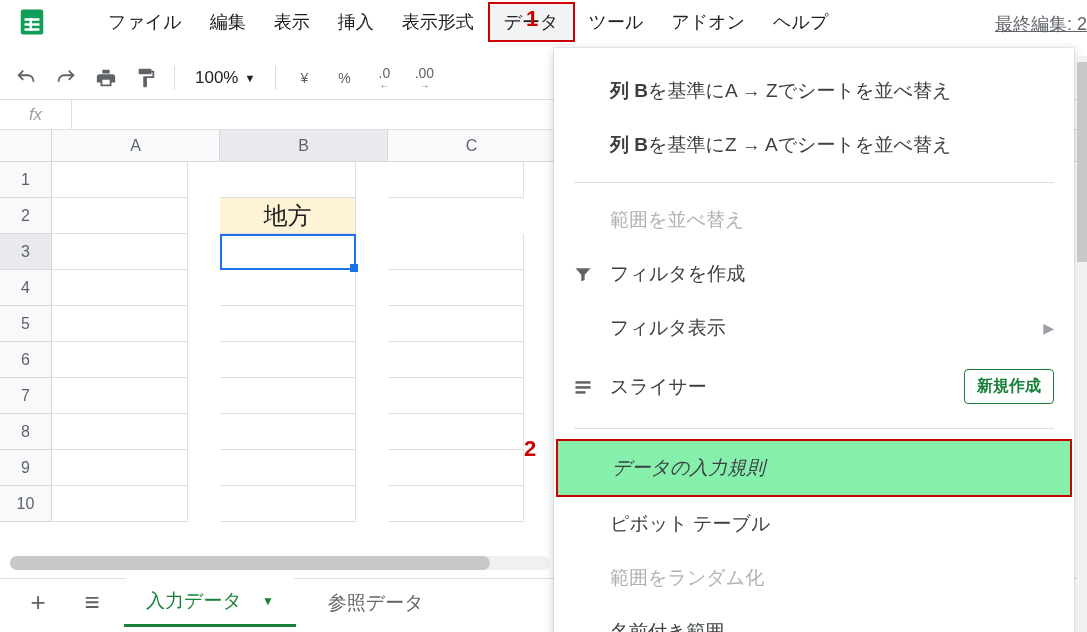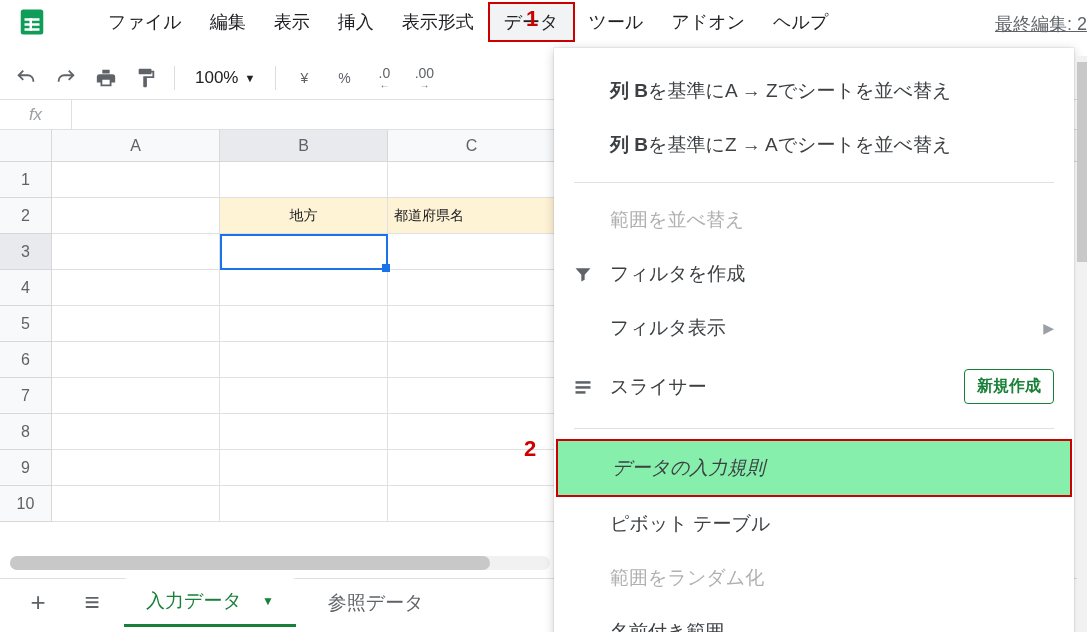--- a/index.html
+++ b/index.html
@@ -24,21 +24,21 @@
 
 .sheet-area { display: flex; height: 360px; position: relative; }
 .corner { width: 52px; height: 32px; background: #f8f9fa; border-right: 1px solid #d8d8d8; border-bottom: 1px solid #d8d8d8; }
 .col-headers { position: absolute; left: 52px; top: 0; right: 0; height: 32px; display: flex; background: #f8f9fa; border-bottom: 1px solid #d8d8d8; }
 .col-h { width: 168px; text-align: center; font-size: 16px; color: #5f6368; line-height: 32px; border-right: 1px solid #d8d8d8; }
 .row-headers { position: absolute; left: 0; top: 32px; width: 52px; background: #f8f9fa; border-right: 1px solid #d8d8d8; }
 .row-h { height: 36px; text-align: center; font-size: 16px; color: #5f6368; line-height: 36px; border-bottom: 1px solid #d8d8d8; }
 .row-h.sel { background: #e8eaed; }
 
 .cells { position: absolute; left: 52px; top: 32px; right: 0; bottom: 0; }
-.cell { position: absolute; border-right: 1px solid #e0e0e0; border-bottom: 1px solid #e0e0e0; padding: 12px 6px; display: flex; align-items: center; justify-content: center; font-size: 14px; height: 36px; width: 168px; }
+.cell { position: absolute; border-right: 1px solid #e0e0e0; border-bottom: 1px solid #e0e0e0; padding: 12px 6px; display: flex; align-items: center; justify-content: center; font-size: 24px; height: 36px; width: 136px; }
 .cell.header-fill { background: #fff3d6; }
 .cell.selected { border: 2px solid #1a73e8; z-index: 2; }
 .sel-handle { position: absolute; width: 8px; height: 8px; background: #1a73e8; right: -4px; bottom: -4px; z-index: 3; }
 
 .hscroll { position: absolute; left: 10px; bottom: 62px; width: 540px; height: 14px; background: #f1f1f1; border-radius: 7px; }
 .hscroll-thumb { position: absolute; left: 0; top: 0; width: 480px; height: 14px; background: #c8c8c8; border-radius: 7px; }
 
 .sheet-tabs { position: absolute; bottom: 6px; left: 0; right: 0; height: 48px; display: flex; align-items: center; padding: 0 16px; gap: 10px; border-top: 1px solid #e0e0e0; }
 .tab-btn { width: 44px; height: 44px; display: flex; align-items: center; justify-content: center; color: #5f6368; font-size: 26px; cursor: pointer; }
 .tab { padding: 10px 22px; font-size: 19px; color: #5f6368; border-radius: 4px 4px 0 0; cursor: pointer; display: flex; align-items: center; gap: 20px; }
@@ -151,21 +151,20 @@
     <div class="row-h">8</div>
     <div class="row-h">9</div>
     <div class="row-h">10</div>
   </div>
   <div class="cells">
     <div class="cell" style="left:0;top:0"></div>
     <div class="cell" style="left:168px;top:0"></div>
     <div class="cell" style="left:336px;top:0"></div>
     <div class="cell" style="left:0;top:36px"></div>
     <div class="cell header-fill" style="left:168px;top:36px">地方</div>
-    <div class="cell header-fill" style="left:336px;top:36px;justify-content:flex-start">都道府県名</div>
     <div class="cell" style="left:0;top:72px"></div>
     <div class="cell selected" style="left:168px;top:72px">
         <div class="sel-handle"></div>
       </div>
     <div class="cell" style="left:336px;top:72px"></div>
     <div class="cell" style="left:0;top:108px"></div>
       <div class="cell" style="left:168px;top:108px"></div>
       <div class="cell" style="left:336px;top:108px"></div>
     <div class="cell" style="left:0;top:144px"></div>
       <div class="cell" style="left:168px;top:144px"></div>

